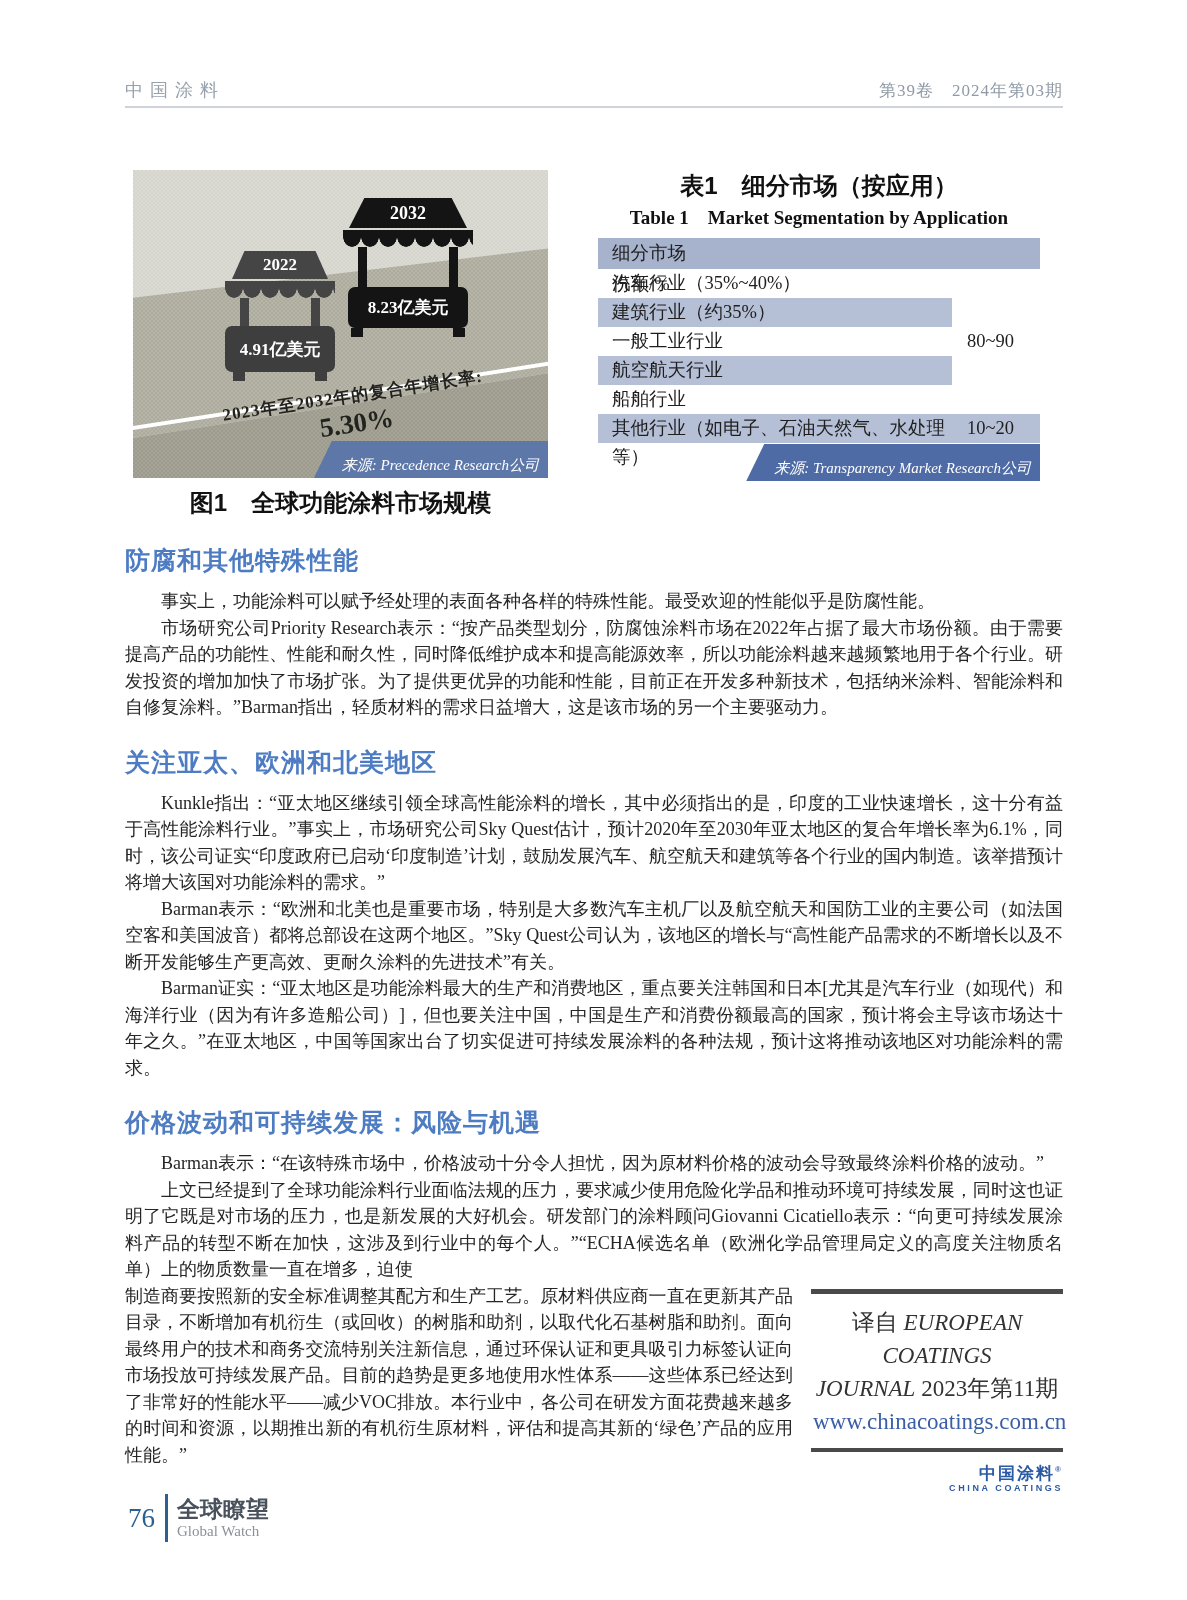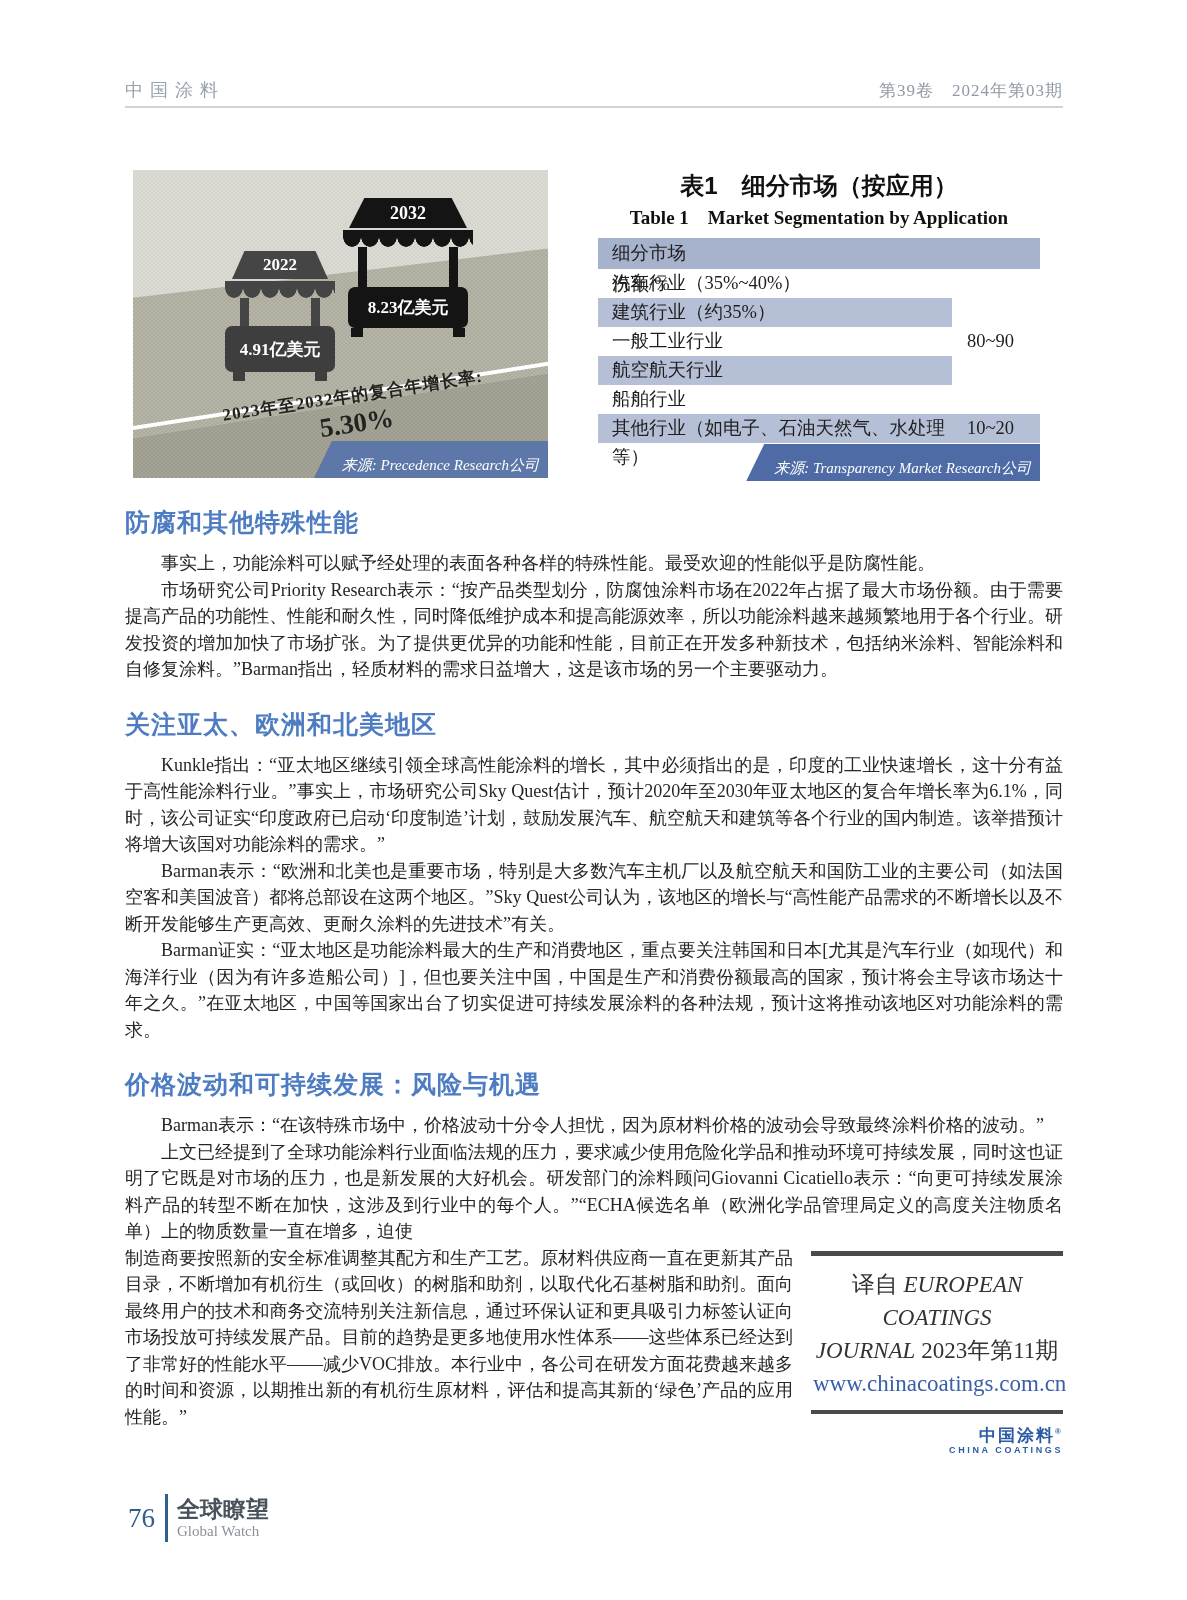--- a/index.html
+++ b/index.html
@@ -175,20 +175,21 @@
                 <span>8.23亿美元</span>
               </div>
             <div class="feet">
                 <i class="foot"></i>
                 <i class="foot r"></i>
               </div>
           </div>
 
           <div class="src-strip fig-src"><span>来源: Precedence Research公司</span></div>
         </div>
+        <div class="cap-zh">图1　全球功能涂料市场规模</div>
       </div>
 
       <div class="tbl-col">
         <div class="cap-zh">表1　细分市场（按应用）</div>
         <div class="cap-en">Table 1　Market Segmentation by Application</div>
         <div class="tbl">
           <div class="t-head">
             <span>细分市场</span>
             <span>份额/%</span>
           </div>

